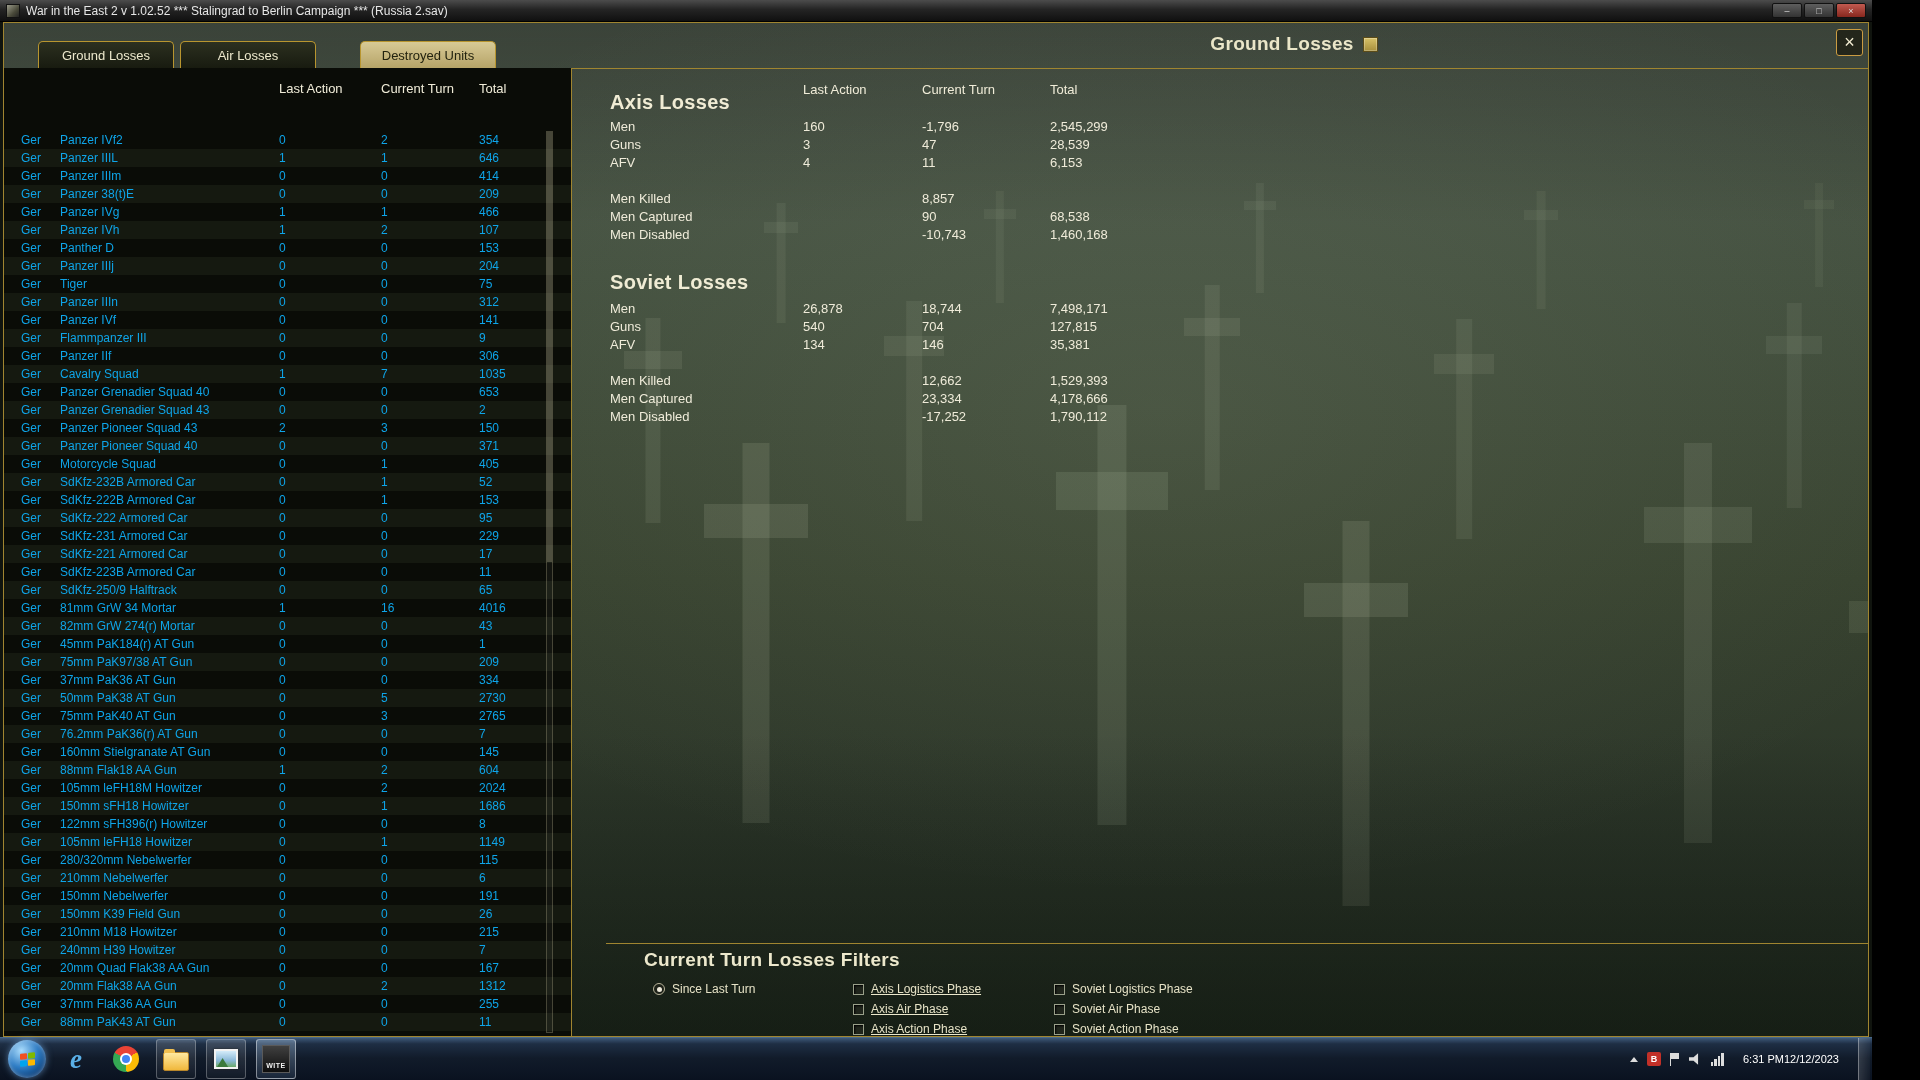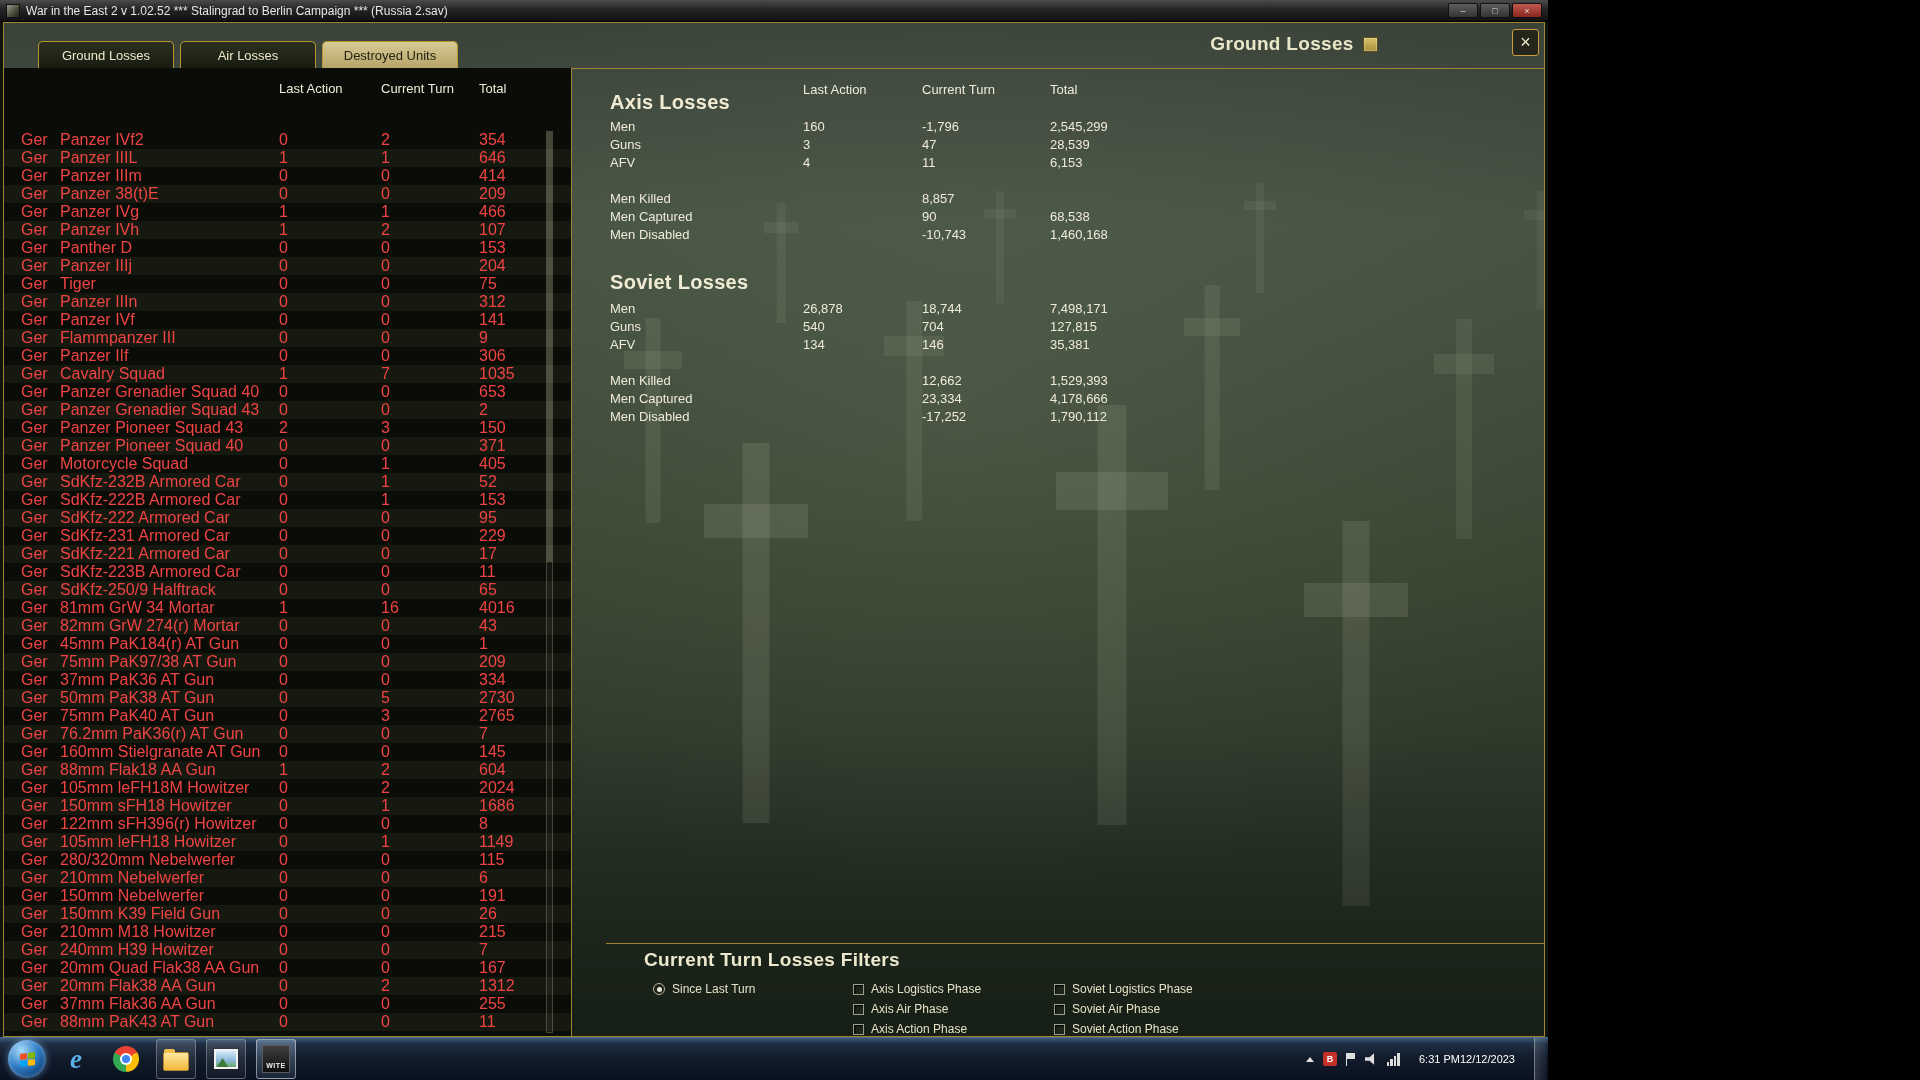--- a/index.html
+++ b/index.html
@@ -1,17 +1,17 @@
 <!DOCTYPE html>
 <html><head>
 <meta charset="utf-8">
 <style>
   *{margin:0;padding:0;box-sizing:border-box;}
   html,body{width:1920px;height:1080px;background:#000;font-family:"Liberation Sans",sans-serif;}
-  #desktop{position:relative;width:1548px;height:1080px;overflow:hidden;background:#10140e;}
+  #desktop{position:relative;width:1872px;height:1080px;overflow:hidden;background:#10140e;}
 
   
   #titlebar{position:absolute;top:0;left:0;right:0;height:22px;background:linear-gradient(#4c4c4c,#242424 45%,#101010);display:flex;align-items:center;padding:0 6px;gap:6px;border-bottom:1px solid #000;}
   .app-ico{width:14px;height:14px;background:linear-gradient(135deg,#9a9a8a,#4a4a3a 60%,#222);border:1px solid #111;}
   .tb-text{font-size:12px;color:#e6e6e6;white-space:nowrap;}
   .win-controls{margin-left:auto;display:flex;gap:2px;}
   .wbtn{width:30px;height:15px;display:flex;align-items:center;justify-content:center;font-size:9px;color:#ddd;background:linear-gradient(#5e5e5e,#333);border:1px solid #111;border-radius:2px;cursor:default;}
   .wbtn.close{background:linear-gradient(#c25a50,#87271e);}
 
   
@@ -22,32 +22,32 @@
   .cross{position:absolute;}
   .cross .v{position:absolute;left:50%;transform:translateX(-50%);width:26%;height:100%;background:currentColor;display:block;}
   .cross .h{position:absolute;top:16%;left:0;width:100%;height:9%;background:currentColor;display:block;}
 
   .hline{position:absolute;left:0;right:0;top:45px;height:1px;background:#a08530;}
 
   
   .tabbar{position:absolute;left:34px;top:18px;display:flex;gap:6px;z-index:5;}
   .tab{width:136px;height:27px;display:flex;align-items:center;justify-content:center;font-size:13px;color:#ece8cc;
        background:linear-gradient(#2c3020,#181b10);border:1px solid #b8952f;border-bottom:none;border-radius:5px 5px 0 0;cursor:default;}
-  .tab.highlight{background:linear-gradient(#d8ca96,#b6a468);color:#23230f;}
+  .tab.highlight{background:linear-gradient(#d8ca96,#b6a468);color:#23230f;margin-left:38px;}
 
   .page-title-wrap{position:absolute;left:1160px;top:10px;width:260px;display:flex;align-items:center;justify-content:center;gap:9px;z-index:5;}
   .page-title-wrap h1{font-size:19px;font-weight:bold;color:#eae6c8;letter-spacing:.3px;}
   .note-ico{width:15px;height:15px;background:linear-gradient(#d8c268,#a8903c);border:1px solid #5c4c18;box-shadow:inset 0 0 0 1px rgba(255,255,255,.25);display:inline-block;}
 
   .close-x{position:absolute;top:6px;right:5px;width:27px;height:27px;border:1px solid #cb9c42;background:rgba(28,28,18,.75);
            color:#f2ecd2;display:flex;align-items:center;justify-content:center;font-size:18px;border-radius:3px;z-index:6;cursor:default;}
 
   
   #left-panel{position:absolute;left:0;top:45px;width:568px;bottom:0;background:#0a0c07;border-right:1px solid #a08530;z-index:4;}
-  .trow{display:grid;grid-template-columns:39px 219px 102px 98px 1fr;height:18px;line-height:18px;font-size:16px;color:#ef4444;padding-left:17px;white-space:nowrap;overflow:hidden;}
+  .trow{display:grid;grid-template-columns:39px 219px 102px 98px 1fr;height:18px;line-height:18px;font-size:12px;color:#0ea5e9;padding-left:17px;white-space:nowrap;overflow:hidden;}
   .trow.alt{background:#151910;}
   .thead{position:absolute;top:12px;left:0;right:0;font-size:13px;color:#f0ecd8;}
   #tbody{position:absolute;top:63px;left:0;right:0;bottom:0;overflow:hidden;}
   .scrollbar{position:absolute;top:63px;bottom:3px;right:18px;width:7px;background:rgba(255,255,255,.04);border:1px solid rgba(205,195,155,.28);}
   .scrollbar .thumb{position:absolute;top:0;left:0;right:0;height:430px;background:rgba(205,198,160,.28);}
 
   
   #summary{position:absolute;left:568px;top:45px;right:1px;height:480px;color:#efebd9;z-index:3;}
   .srow{display:grid;grid-template-columns:193px 119px 128px 1fr;height:18px;line-height:18px;font-size:13px;white-space:nowrap;}
   .sum-headers{position:absolute;left:38px;right:0;top:13px;color:#f0ecd8;}
@@ -60,21 +60,21 @@
   #soviet-main{top:232px;}
   #soviet-detail{top:304px;}
 
   
   #filters{position:absolute;left:602px;right:0;bottom:0;height:93px;border-top:1px solid #a08530;color:#ece8cc;z-index:3;}
   #filters h2{position:absolute;left:38px;top:5px;font-size:19px;font-weight:bold;letter-spacing:.3px;}
   .radio-item{position:absolute;left:47px;top:38px;display:flex;align-items:center;gap:7px;height:14px;font-size:12px;cursor:default;}
   .radio{width:12px;height:12px;border-radius:50%;border:1px solid #b8b49a;background:#1d2118;position:relative;display:inline-block;}
   .radio.checked i{position:absolute;left:50%;top:50%;width:5px;height:5px;margin:-2.5px 0 0 -2.5px;border-radius:50%;background:#eeeadb;display:block;}
   .fcol{position:absolute;top:38px;}
-  .fcol.c1{left:247px;}
+  .fcol.c1{left:247px;text-decoration:underline;}
   .fcol.c2{left:448px;}
   .filter-item{height:14px;margin-bottom:6px;display:flex;align-items:center;gap:7px;font-size:12px;cursor:default;}
   .checkbox{width:11px;height:11px;border:1px solid #9aa08a;background:#20251c;box-shadow:inset 1px 1px 2px #000;display:inline-block;}
   .flabel{color:#e6e2c6;}
 
   
   #taskbar{position:absolute;left:0;right:0;bottom:0;height:43px;display:flex;align-items:center;padding-left:8px;gap:10px;
            background:linear-gradient(180deg,#3d5878 0%,#1e2e44 14%,#111b2a 48%,#0a1220 100%);border-top:1px solid #4a6a8a;z-index:10;}
   .orb{width:38px;height:38px;border-radius:50%;background:radial-gradient(circle at 35% 28%,#aadcfc,#2e7cc4 45%,#0b3e78 78%,#072a55);
        box-shadow:0 0 7px rgba(130,190,250,.55), inset 0 0 5px rgba(255,255,255,.45);display:flex;align-items:center;justify-content:center;cursor:default;}

